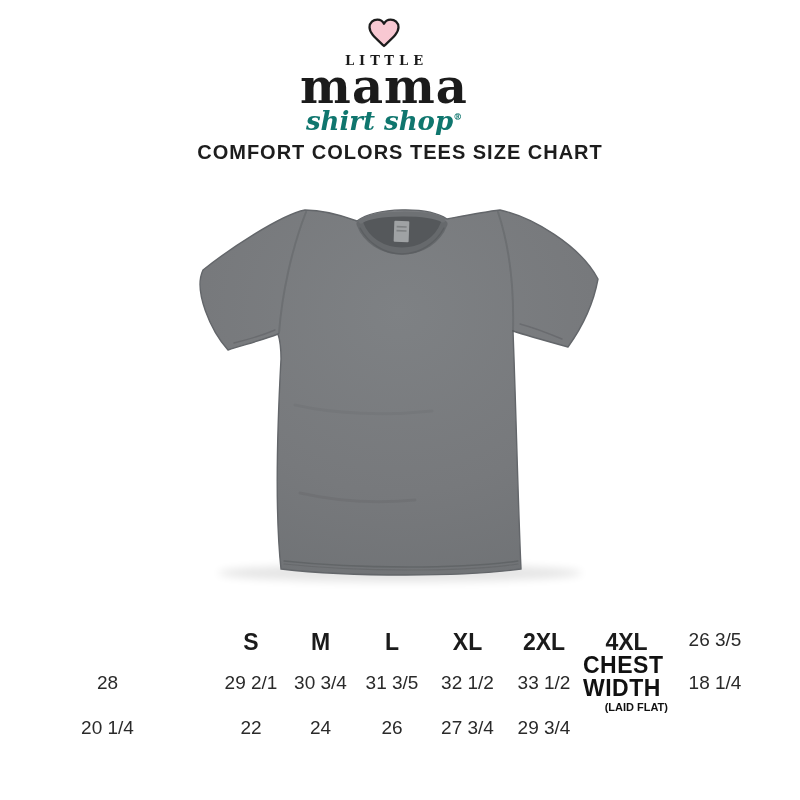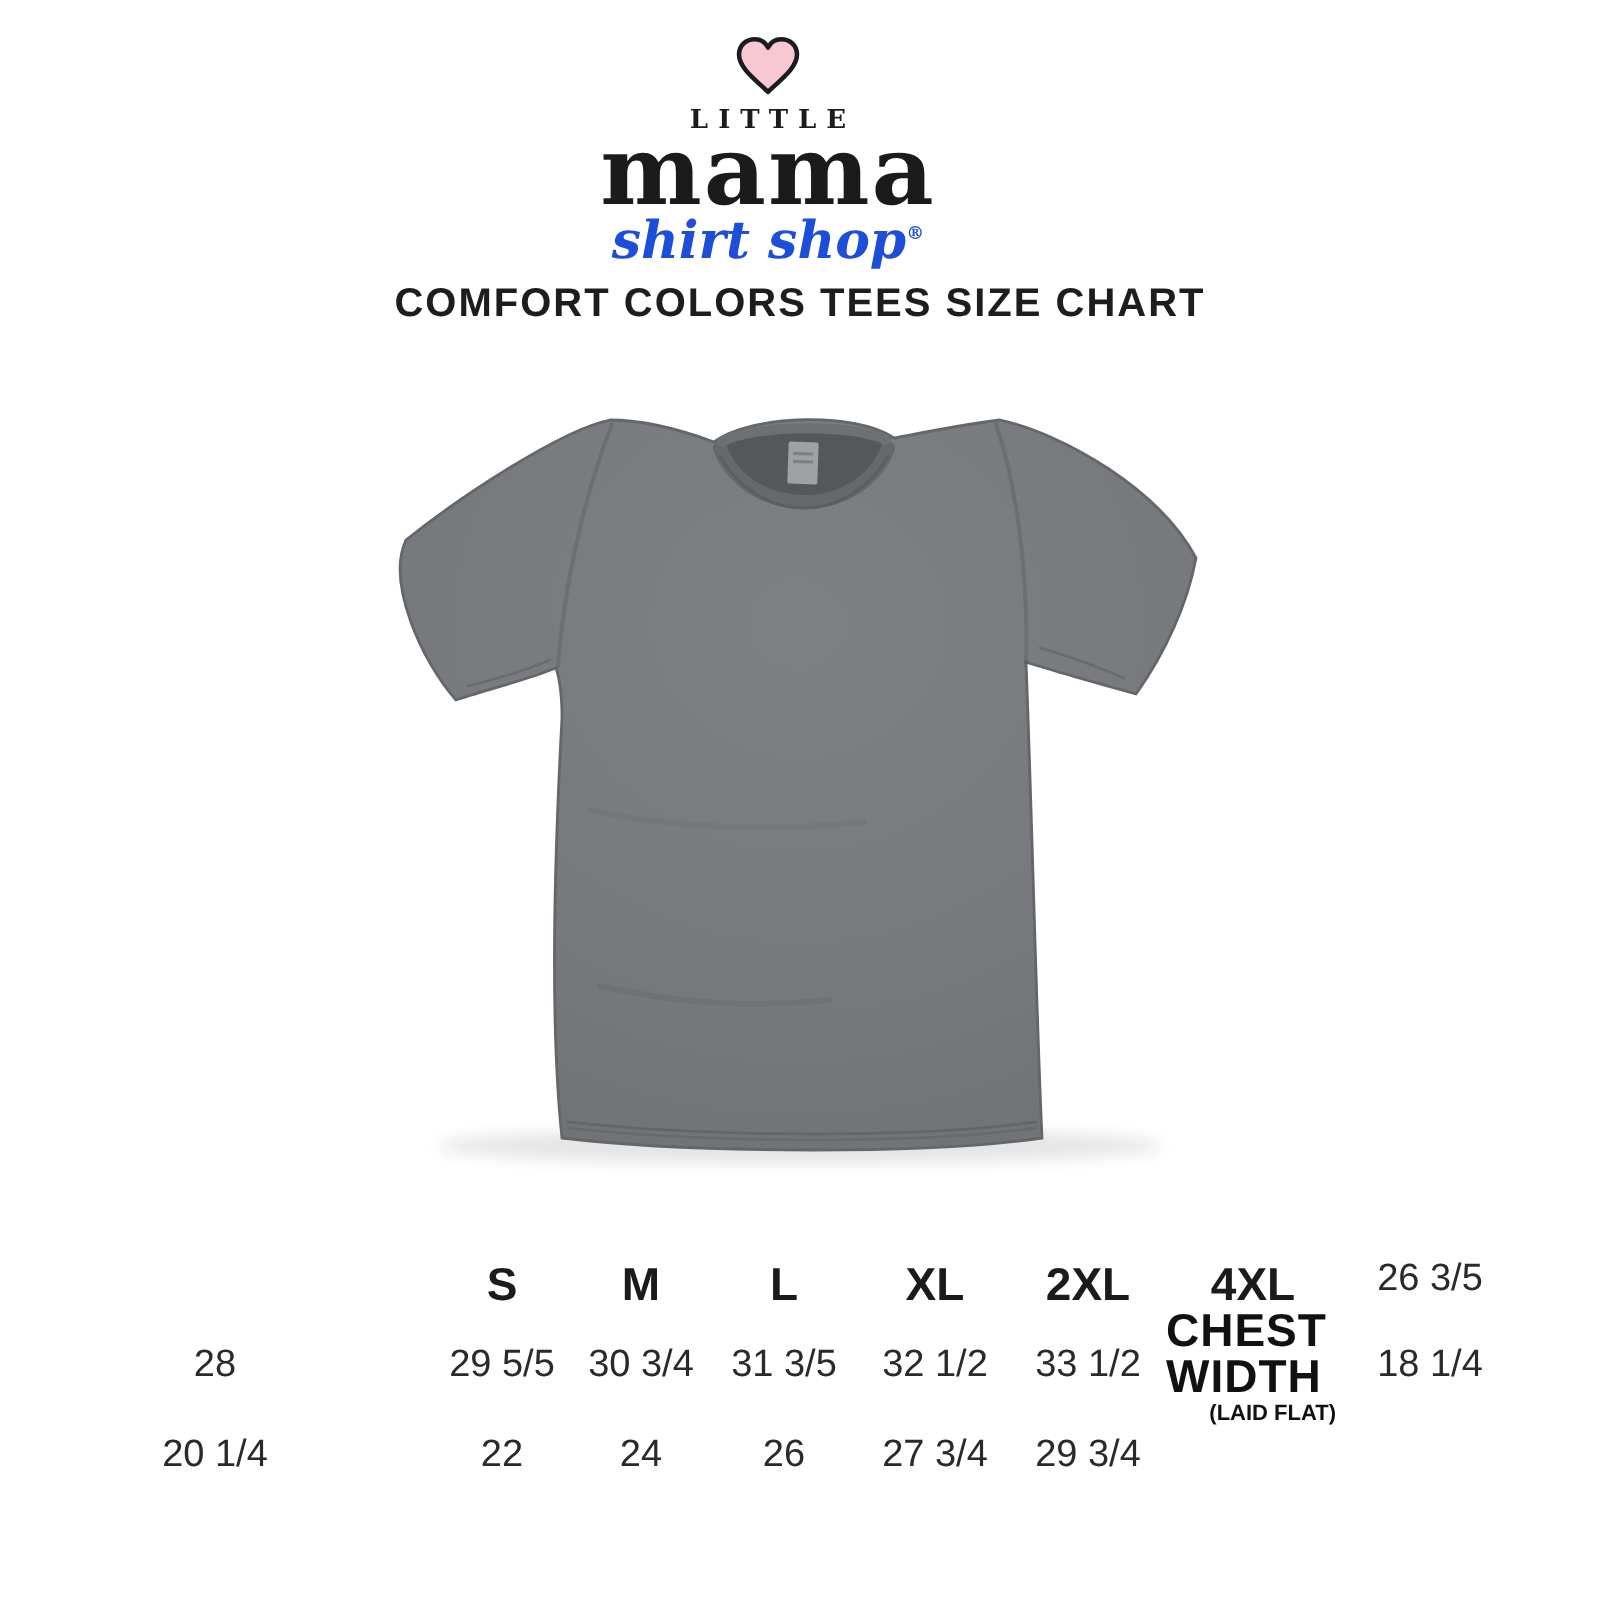--- a/index.html
+++ b/index.html
@@ -7,21 +7,21 @@
         font-family:"Liberation Sans", sans-serif;color:#1d1d1d;}
 
   
   .logo{position:absolute;top:18px;left:16px;width:664px;text-align:center;line-height:1;margin-left:36px;}
   .logo svg{display:block;margin:0 auto;}
   .brand-little{margin-top:6px;font-family:"DejaVu Serif",serif;font-weight:bold;
                 font-size:13px;letter-spacing:5px;padding-left:5px;color:#1b1b1b;}
   .brand-mama{margin-top:1px;font-family:"DejaVu Serif",serif;font-weight:bold;
               font-size:48px;line-height:0.78;letter-spacing:1px;color:#1b1b1b;}
   .brand-script{margin-top:3px;font-family:"DejaVu Serif",serif;font-style:italic;
-                font-weight:bold;font-size:26px;color:#1d4ed8;}
+                font-weight:bold;font-size:26px;color:#0f766e;}
   .brand-script sup{font-size:9px;font-style:normal;vertical-align:super;}
 
   
   .title{position:absolute;top:141px;left:0;width:800px;text-align:center;
          font-size:20px;font-weight:bold;letter-spacing:1px;color:#1d1d1d;}
 
   
   .shirt-wrap{position:absolute;left:180px;top:193px;width:440px;height:400px;}
 
   
@@ -116,21 +116,21 @@
     <div class="cell"></div>
     <div class="cell hcell">S</div>
     <div class="cell hcell">M</div>
     <div class="cell hcell">L</div>
     <div class="cell hcell">XL</div>
     <div class="cell hcell">2XL</div>
     <div class="cell hcell">4XL</div>
 
     <div class="cell vcell">26 3/5</div>
     <div class="cell vcell">28</div>
-    <div class="cell vcell">29 5/5</div>
+    <div class="cell vcell">29 2/1</div>
     <div class="cell vcell">30 3/4</div>
     <div class="cell vcell">31 3/5</div>
     <div class="cell vcell">32 1/2</div>
     <div class="cell vcell">33 1/2</div>
 
     <div class="lcell">
       <span class="lbl">CHEST WIDTH</span>
       <span class="sub">(LAID FLAT)</span>
     </div>
     <div class="cell vcell">18 1/4</div>

